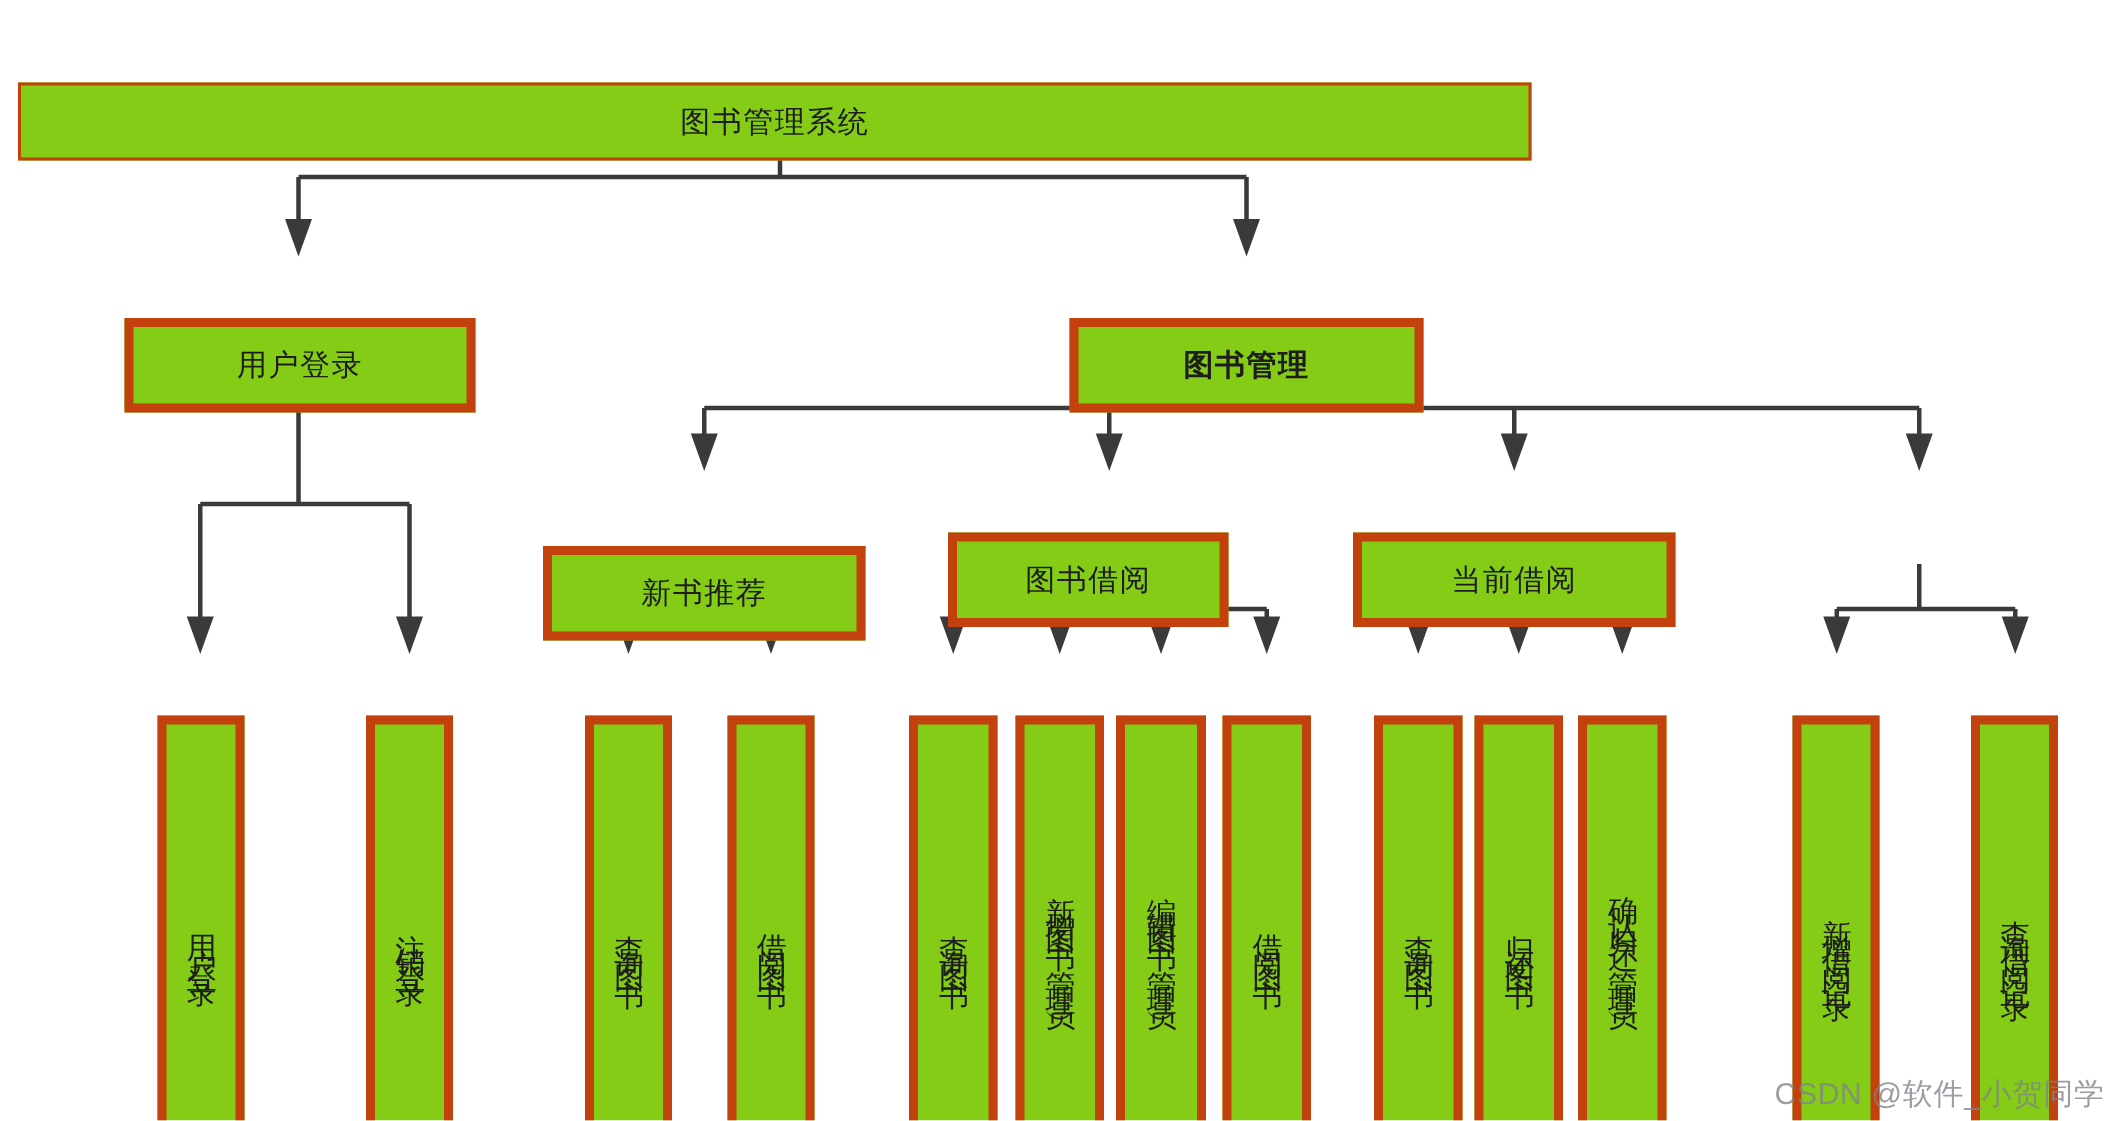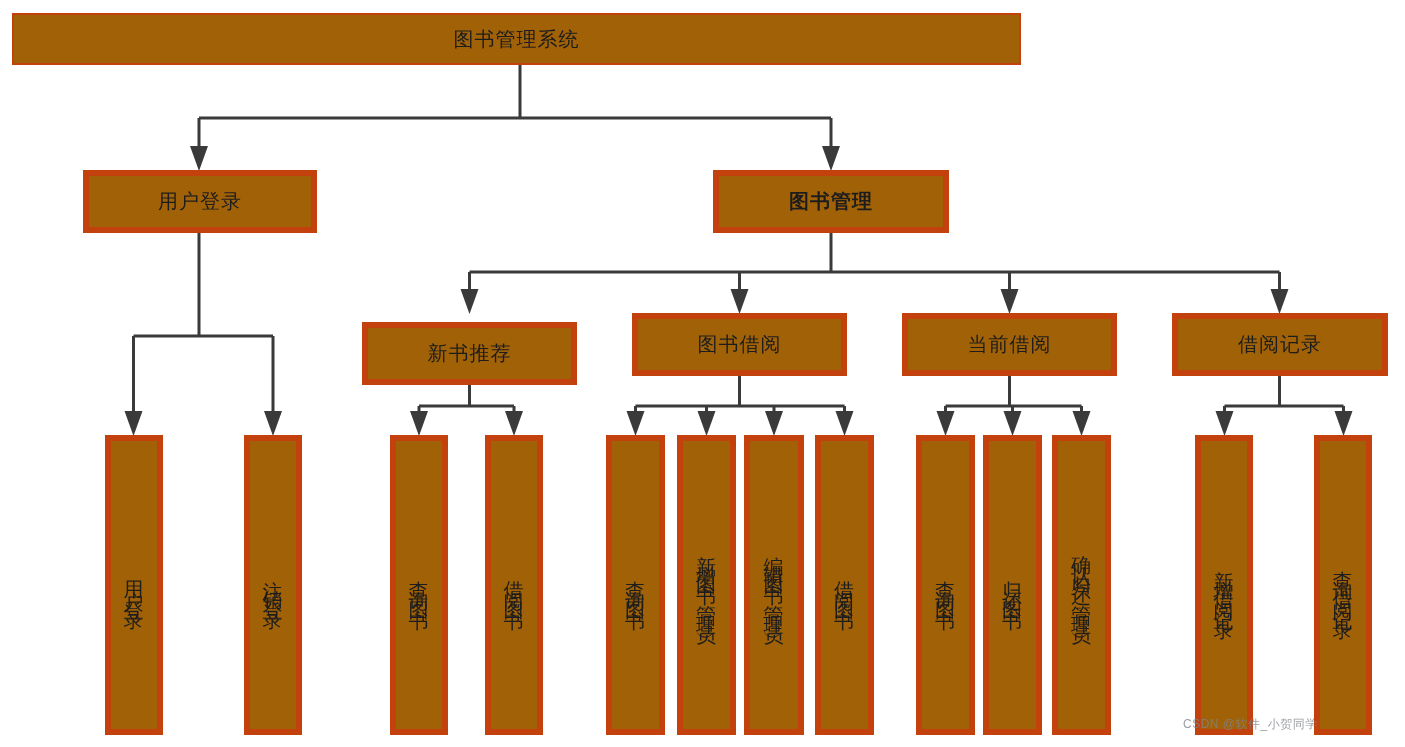--- a/index.html
+++ b/index.html
@@ -17,48 +17,49 @@
   }
   .wires {
     position: absolute;
     left: 0;
     top: 0;
     z-index: 0;
   }
   .node {
     position: absolute;
     box-sizing: border-box;
-    background: #a16207;
+    background: #84cc16;
     border: 6px solid #c2410c;
     color: #1d1d1d;
     display: flex;
     align-items: center;
     justify-content: center;
     z-index: 1;
     font-size: 20px;
     letter-spacing: 1px;
     white-space: nowrap;
+    margin-top: 42px;
   }
   .node.root {
     border-width: 2px;
   }
   .vtext {
     writing-mode: vertical-rl;
     text-orientation: mixed;
     font-size: 20px;
     letter-spacing: 10px;
     line-height: 1;
     color: #1d1d1d;
   }
   .watermark {
     position: absolute;
     left: 1183px;
     top: 716px;
     z-index: 3;
-    font-size: 12px;
+    font-size: 20px;
     color: rgba(128, 131, 138, 0.78);
     letter-spacing: 0.5px;
     white-space: nowrap;
   }
 </style>
 </head>
 <body>
 
 <div class="canvas">
 
@@ -92,23 +93,22 @@
       <polygon points="1334.5,411 1352.5,411 1343.5,436"></polygon>
     </g>
   </svg>
 
   <div class="node root" style="left:12px; top:13px; width:1009px; height:52px;">图书管理系统</div>
 
   <div class="node" style="left:83px; top:170px; width:234px; height:63px;">用户登录</div>
   <div class="node" style="left:713px; top:170px; width:236px; height:63px;font-weight:bold;">图书管理</div>
 
   <div class="node" style="left:362px; top:322px; width:215px; height:63px;">新书推荐</div>
-  <div class="node" style="left:632px; top:313px; width:215px; height:63px;text-align:right;">图书借阅</div>
+  <div class="node" style="left:632px; top:313px; width:187px; height:63px;text-align:right;">图书借阅</div>
   <div class="node" style="left:902px; top:313px; width:215px; height:63px;">当前借阅</div>
-  <div class="node" style="left:1172px; top:313px; width:216px; height:63px;">借阅记录</div>
 
   <div class="node" style="left:105px; top:435px; width:58px; height:300px;">
     <span class="vtext">用户登录</span>
   </div>
   <div class="node" style="left:244px; top:435px; width:58px; height:300px;">
     <span class="vtext">注销登录</span>
   </div>
 
   <div class="node" style="left:390px; top:435px; width:58px; height:300px;">
     <span class="vtext">查询图书</span>

